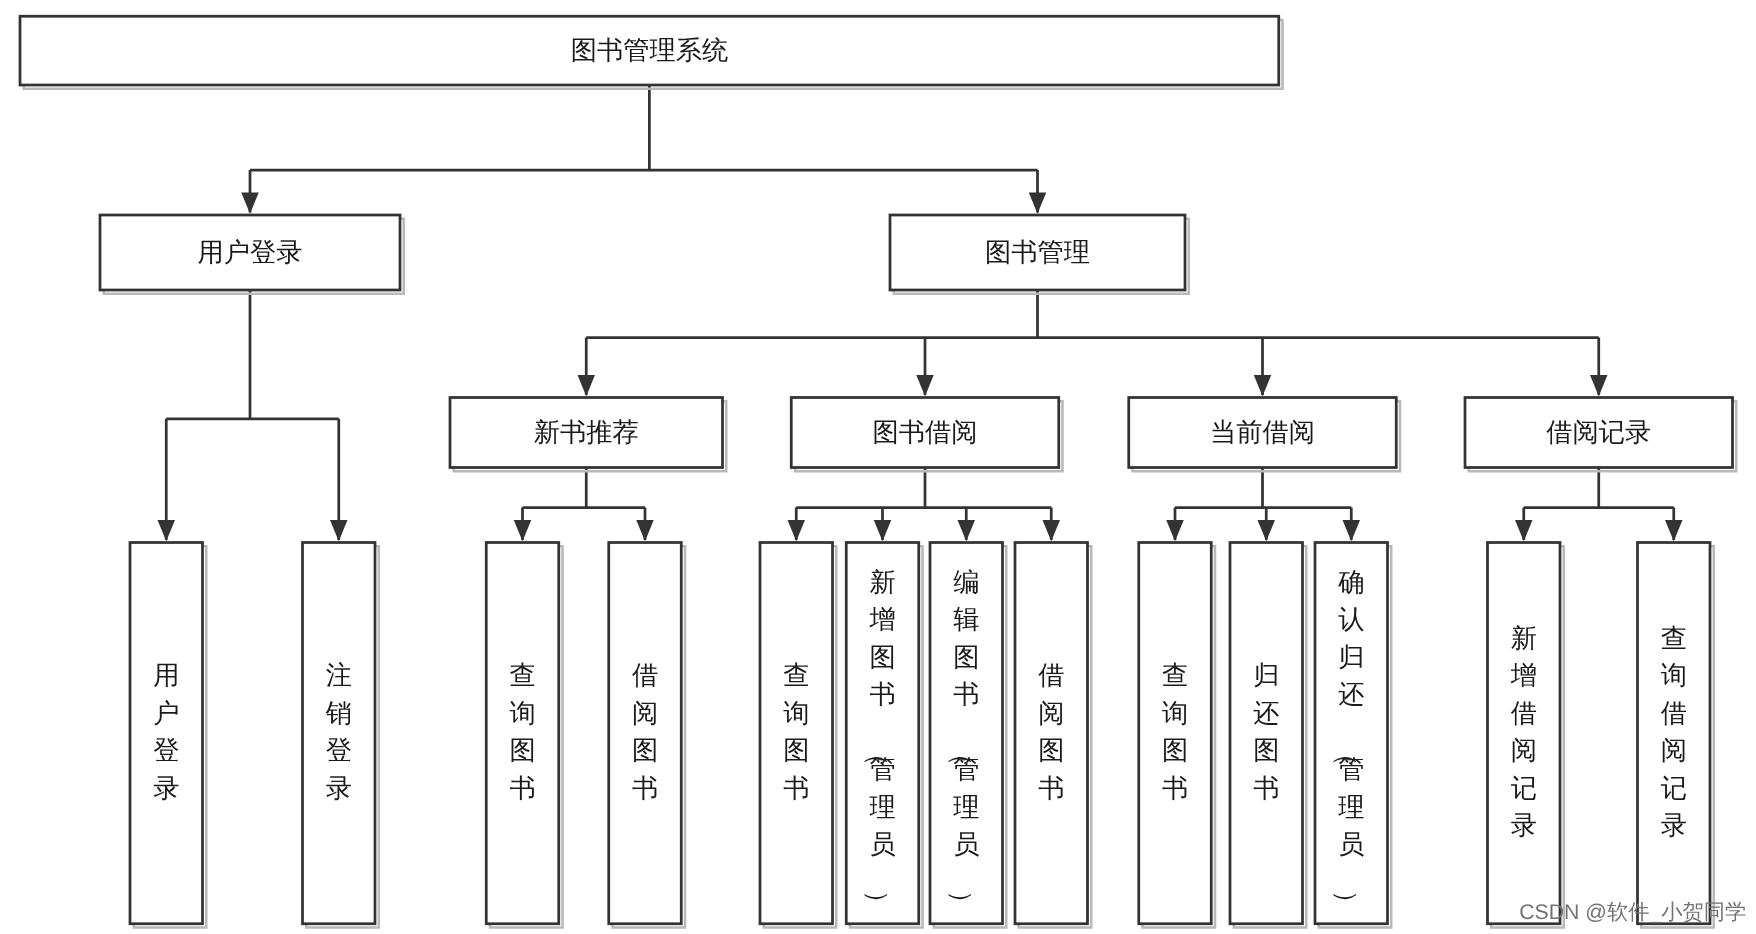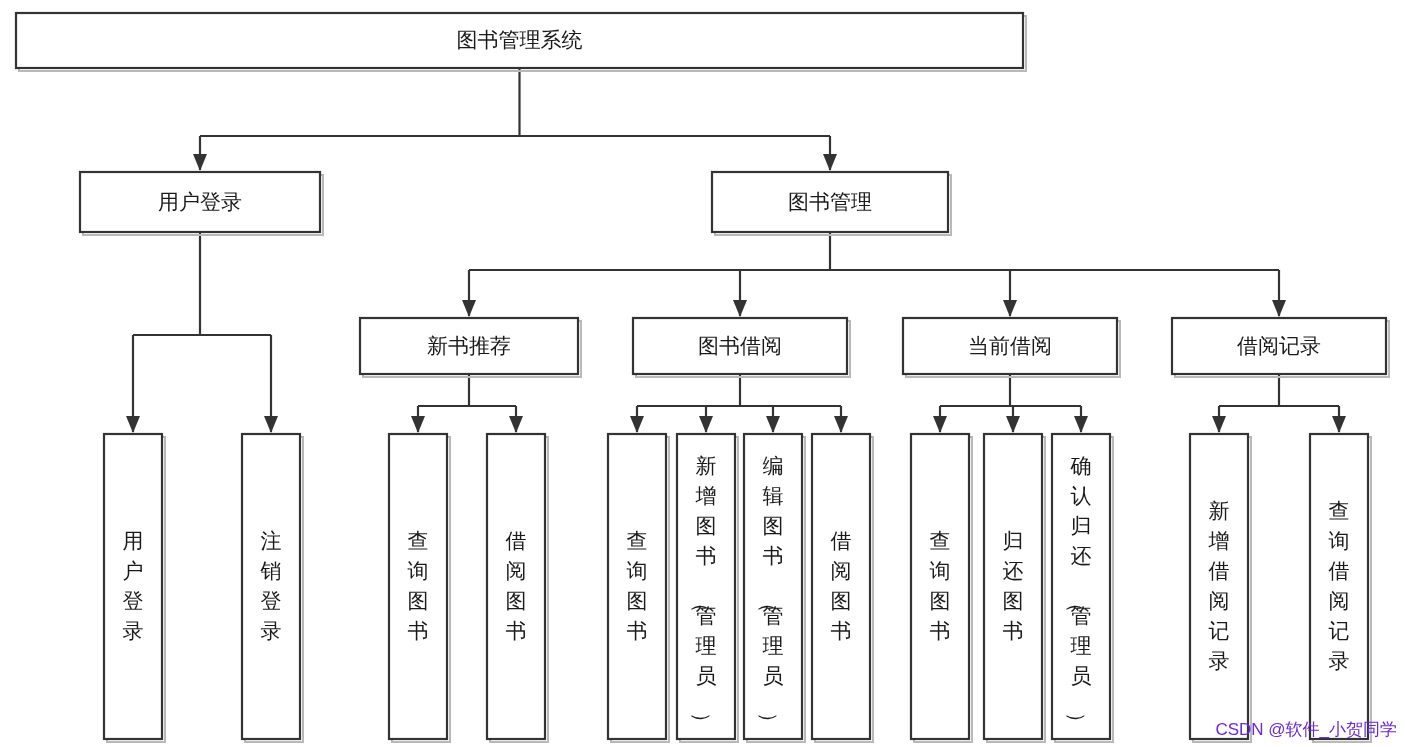--- a/index.html
+++ b/index.html
@@ -60,21 +60,21 @@
     text-anchor: middle;
     font-size: 21px;
     letter-spacing: 0px;
   }
   .watermark {
     position: absolute;
     right: 8px;
     bottom: 6px;
     font-family: "Liberation Sans", "DejaVu Sans", sans-serif;
     font-size: 17px;
-    color: #6d28d9;
+    color: #737373;
     white-space: nowrap;
     user-select: none;
     pointer-events: none;
   }
 </style>
 </head>
 <body>
 
 <div id="diagram-root">
   <svg class="diagram-canvas" id="diagram-svg" viewBox="0 0 1405 747" xmlns="http://www.w3.org/2000/svg">

